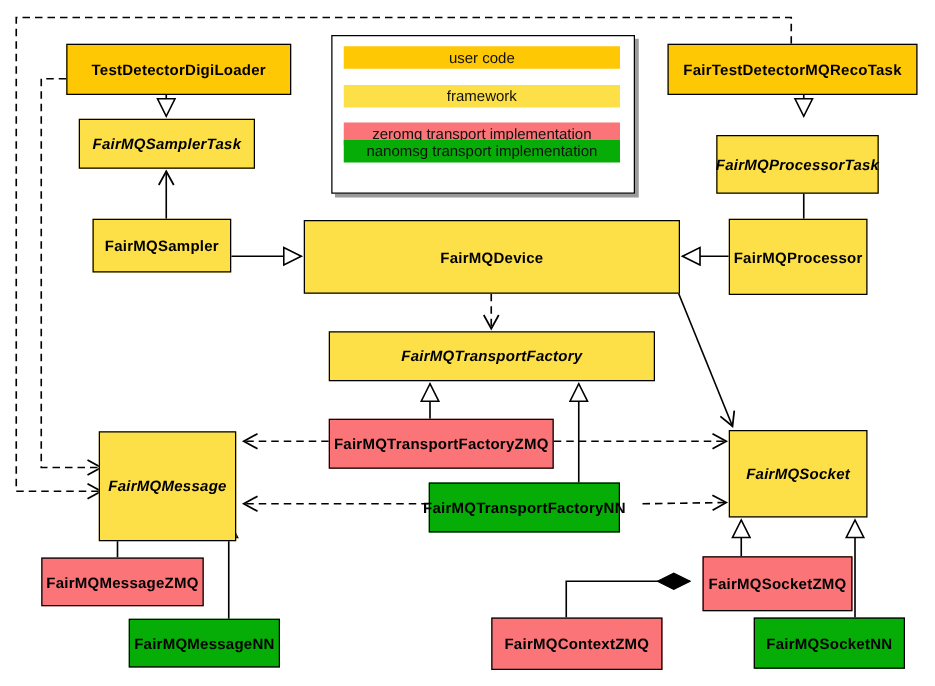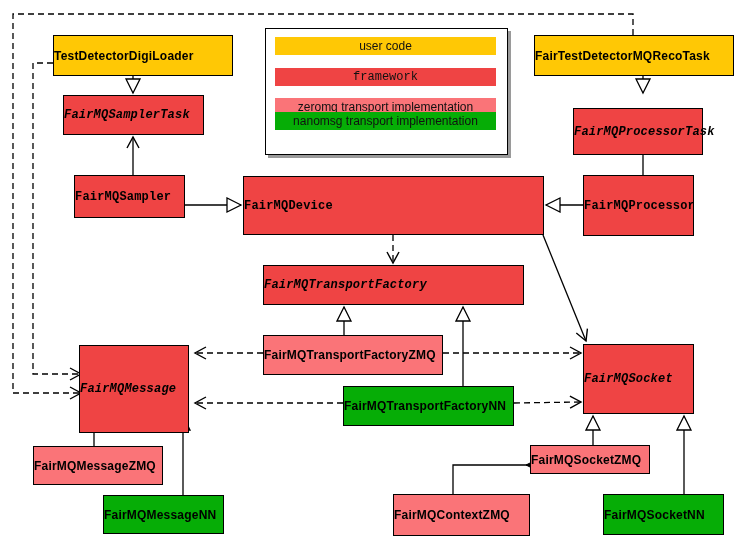--- a/index.html
+++ b/index.html
@@ -8,28 +8,28 @@
     width:748px;height:549px;
     background:#fff;
     font-family:"Liberation Sans", sans-serif;
     overflow:hidden;
   }
   #edges{position:absolute;left:0;top:0;z-index:1;}
   .node{
     position:absolute;
     box-sizing:border-box;
     border:1.4px solid #000;
-    display:flex;align-items:center;justify-content:flex-start;
+    display:flex;align-items:center;justify-content:center;
     font-size:12px;font-weight:bold;color:#000;
     letter-spacing:0.2px;white-space:nowrap;
     z-index:2;
   }
   .abstract{font-style:italic;}
   .fill-user{background:#FFC805;}
-  .fill-framework{background:#ef4444;font-family:Liberation Mono, monospace;}
+  .fill-framework{background:#fde047;}
   .fill-zmq{background:#FA7478;}
   .fill-nn{background:#06AD06;}
   .legend{
     position:absolute;left:265px;top:28px;width:243px;height:127px;
     box-sizing:border-box;border:1.6px solid #000;background:#fff;
     box-shadow:3px 3px 0 #9a9a9a;
     z-index:2;
   }
   .legend-row{
     position:absolute;left:9px;width:221px;height:18px;
@@ -116,36 +116,36 @@
   </div>
   <div class="node fill-framework" style="left:243px;top:176px;width:301px;height:59px">
     <span>FairMQDevice</span>
   </div>
   <div class="node fill-framework abstract" style="left:263px;top:265px;width:261px;height:40px">
     <span>FairMQTransportFactory</span>
   </div>
   <div class="node fill-zmq" style="left:263px;top:335px;width:180px;height:40px">
     <span>FairMQTransportFactoryZMQ</span>
   </div>
-  <div class="node fill-nn" style="left:343px;top:386px;width:171px;height:40px">
+  <div class="node fill-nn" style="left:343px;top:386px;width:153px;height:40px">
     <span>FairMQTransportFactoryNN</span>
   </div>
   <div class="node fill-framework abstract" style="left:79px;top:345px;width:110px;height:88px">
     <span>FairMQMessage</span>
   </div>
   <div class="node fill-framework abstract" style="left:583px;top:344px;width:111px;height:70px">
     <span>FairMQSocket</span>
   </div>
   <div class="node fill-zmq" style="left:33px;top:446px;width:130px;height:39px">
     <span>FairMQMessageZMQ</span>
   </div>
   <div class="node fill-nn" style="left:103px;top:495px;width:121px;height:39px">
     <span>FairMQMessageNN</span>
   </div>
-  <div class="node fill-zmq" style="left:530px;top:445px;width:120px;height:29px">
+  <div class="node fill-zmq" style="left:562px;top:445px;width:120px;height:44px">
     <span>FairMQSocketZMQ</span>
   </div>
   <div class="node fill-nn" style="left:603px;top:494px;width:121px;height:41px">
     <span>FairMQSocketNN</span>
   </div>
   <div class="node fill-zmq" style="left:393px;top:494px;width:137px;height:42px">
     <span>FairMQContextZMQ</span>
   </div>
 
 </div>

